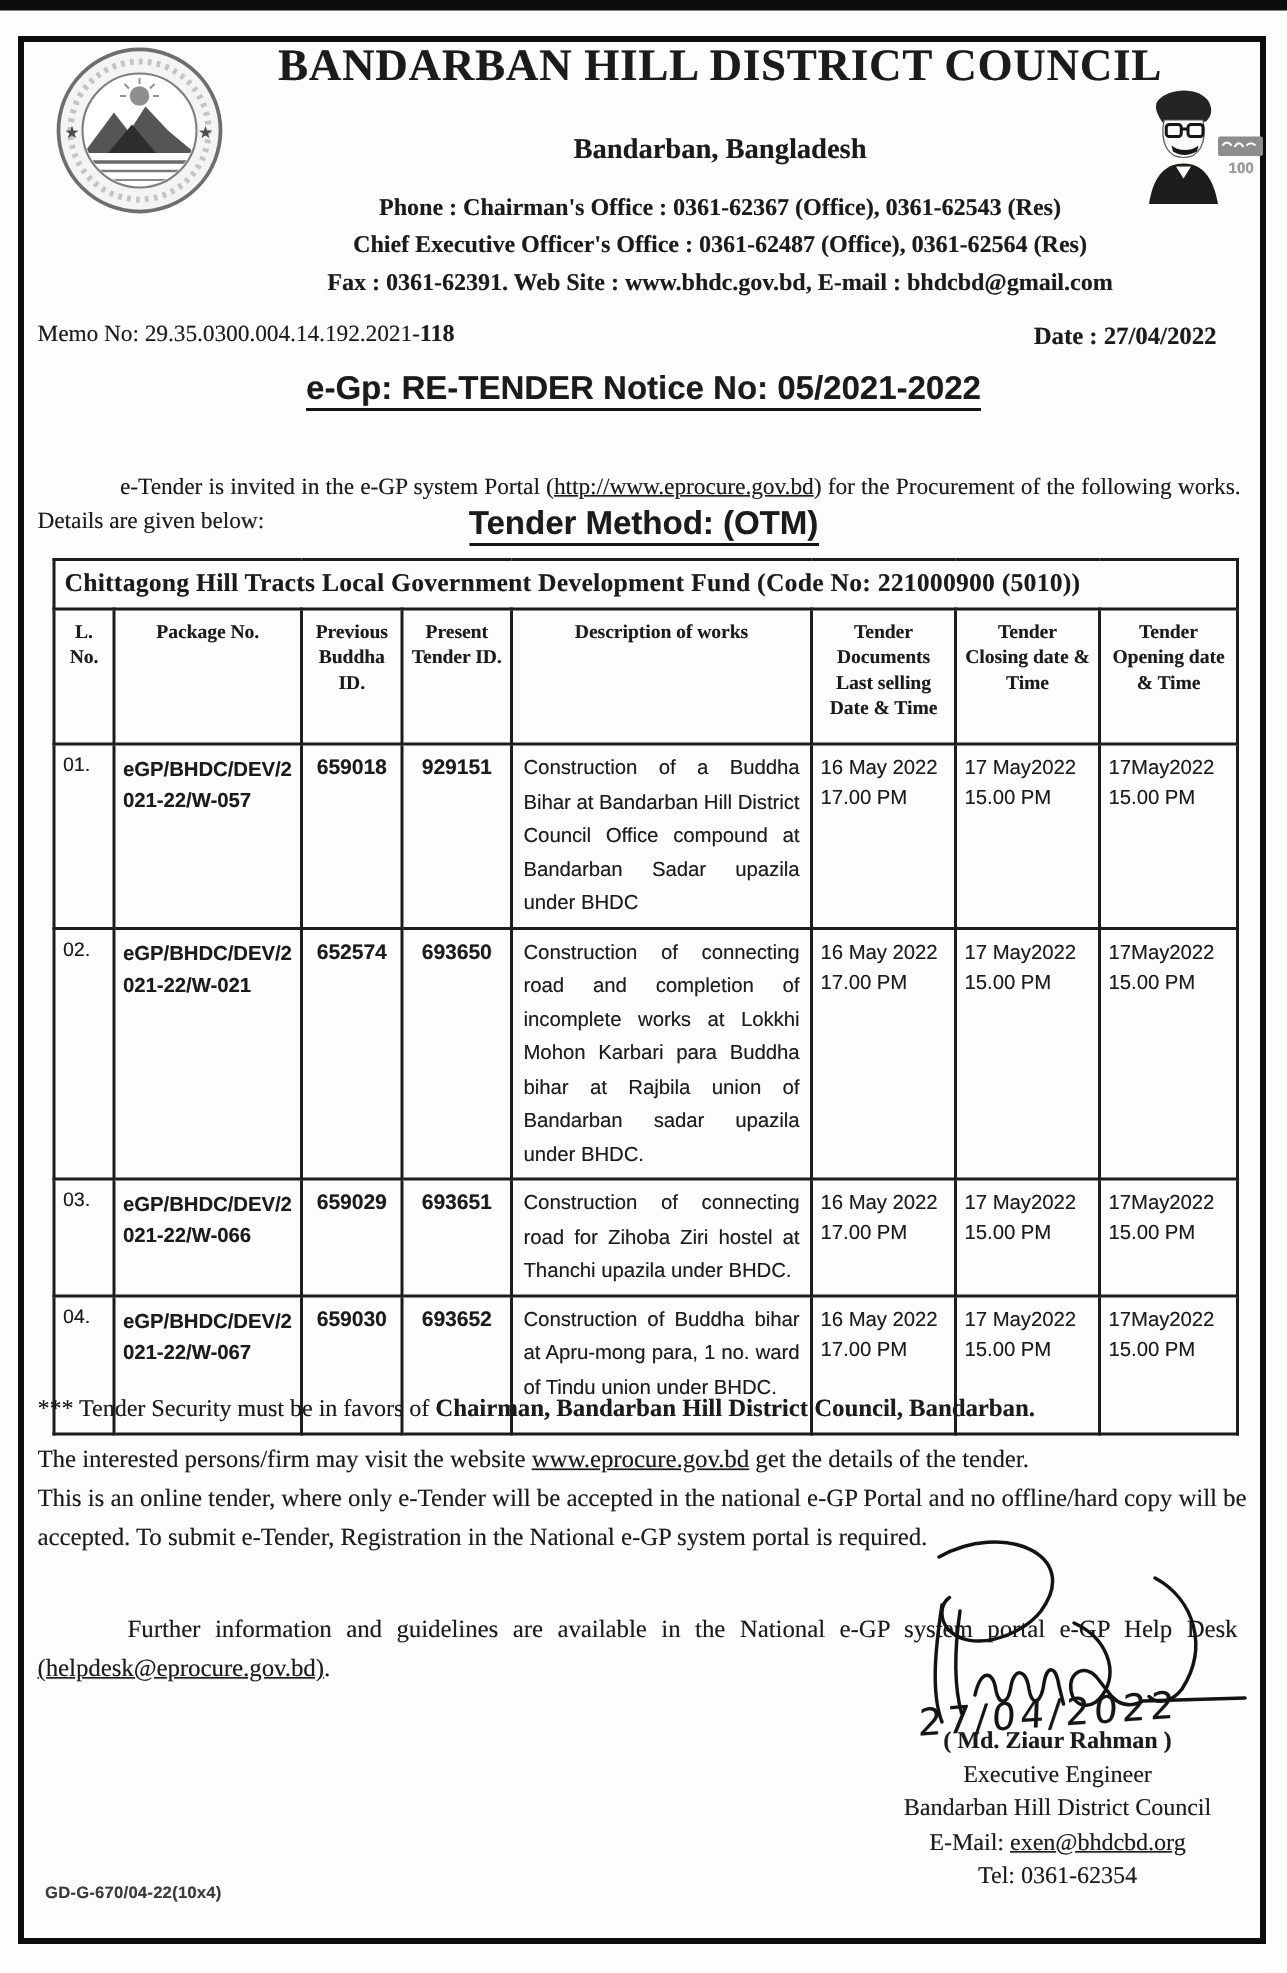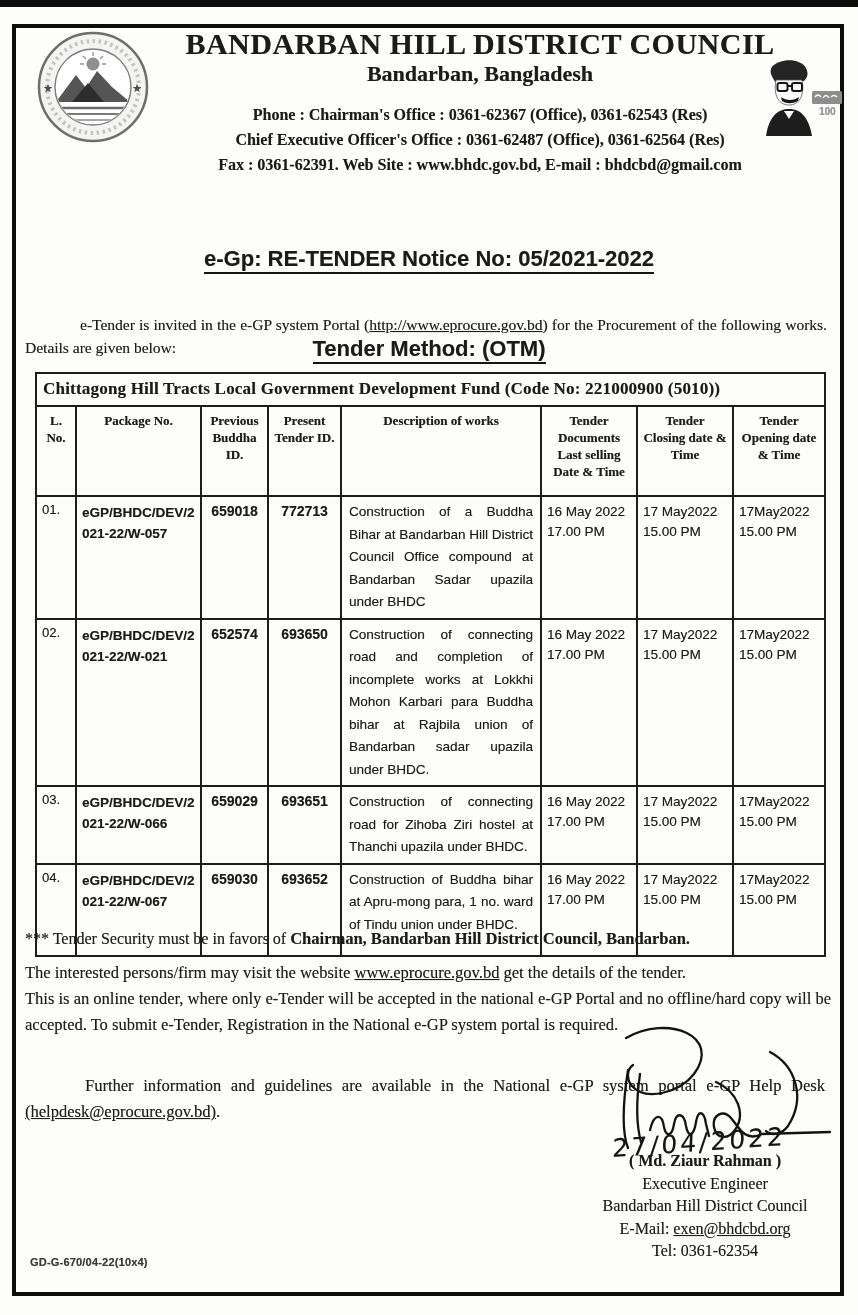--- a/index.html
+++ b/index.html
@@ -8,21 +8,21 @@
     font-family:"Liberation Serif", serif;color:#1b1b1b;overflow:hidden;
     text-shadow:0.2px 0.2px 0.35px rgba(25,25,25,0.45);
   }
   .abs{position:absolute;}
   .top-strip{left:0;top:0;width:858px;height:7px;background:#0c0c0c;}
   .doc-frame{left:12px;top:24px;width:824px;height:1264px;border:4px solid #0d0d0d;}
   
   .seal{left:36px;top:30px;}
   .head-block{left:150px;top:27px;width:660px;text-align:center;}
   .org-name{font-size:30px;font-weight:bold;letter-spacing:0.5px;white-space:nowrap;}
-  .location{font-size:22px;font-weight:bold;margin-top:0;}
+  .location{font-size:19px;font-weight:bold;margin-top:28px;}
   .contacts{margin-top:15px;font-size:16px;font-weight:bold;line-height:25px;}
   .portrait{left:742px;top:58px;}
   
   .memo-row{left:25px;top:214px;width:800px;display:flex;justify-content:space-between;align-items:flex-start;padding-right:14px;box-sizing:border-box;}
   .memo-no{font-size:15.5px;}
   .memo-no b{font-size:16px;}
   .memo-date{font-size:16.5px;font-weight:bold;}
   
   .notice-title-wrap{left:0;top:246px;width:858px;text-align:center;}
   .notice-title{font-family:"Liberation Sans",sans-serif;font-size:22px;font-weight:bold;border-bottom:2.5px solid #151515;padding-bottom:1px;text-align:center;}
@@ -105,20 +105,24 @@
     <rect x="50" y="25" width="10" height="8" rx="2" fill="none" stroke="#161616" stroke-width="2"></rect>
     <line x1="45.5" y1="28" x2="50" y2="28" stroke="#161616" stroke-width="2"></line>
     <path d="M39 39 C44 43 52 43 57 39 L56 43 C50 46 45 46 40 43 Z" fill="#161616"></path>
     <path d="M24 78 C27 58 36 51 47 51 C60 51 67 61 70 78 Z" fill="#1d1d1d"></path>
     <path d="M42 53 L47 61 L52 53 Z" fill="#ffffff"></path>
     <rect x="70" y="33" width="30" height="13" rx="1.5" fill="#8d8d8d"></rect>
     <path d="M73 39 Q76 35 79 39 M81 40 Q84 35 87 40 M89 39 Q92 36 95 39" stroke="#ffffff" stroke-width="1.4" fill="none"></path>
     <text x="77" y="57" font-size="10" fill="#9b9b9b" font-family="Liberation Sans, sans-serif" font-weight="bold">100</text>
   </svg>
 
+  <div class="abs memo-row">
+    <div class="memo-no"><span>Memo No: 29.35.0300.004.14.192.2021-</span><b>118</b></div>
+    <div class="memo-date">Date : 27/04/2022</div>
+  </div>
 
   <div class="abs notice-title-wrap">
     <span class="notice-title">e-Gp: RE-TENDER Notice No: 05/2021-2022</span>
   </div>
 
   <div class="abs intro"><span>e-Tender is invited in the e-GP system Portal (</span><span class="doc-link">http://www.eprocure.gov.bd</span><span>) for the Procurement of the following works. Details are given below:</span></div>
 
   <div class="abs method-wrap">
     <span class="method">Tender Method: (OTM)</span>
   </div>
@@ -145,21 +149,21 @@
       <th class="colhead">Present Tender ID.</th>
       <th class="colhead">Description of works</th>
       <th class="colhead">Tender Documents Last selling Date &amp; Time</th>
       <th class="colhead">Tender Closing date &amp; Time</th>
       <th class="colhead">Tender Opening date &amp; Time</th>
     </tr>
     <tr style="height:117px">
       <td class="c-sl">01.</td>
       <td class="c-pkg">eGP/BHDC/DEV/2021-22/W-057</td>
       <td class="c-id">659018</td>
-      <td class="c-id">772713</td>
+      <td class="c-id">929151</td>
       <td class="c-desc">Construction of a Buddha Bihar at Bandarban Hill District Council Office compound at Bandarban Sadar upazila under BHDC</td>
       <td class="c-date">16 May 2022 17.00 PM</td>
       <td class="c-date">17 May2022 15.00 PM</td>
       <td class="c-date">17May2022 15.00 PM</td>
     </tr>
     <tr style="height:150px">
       <td class="c-sl">02.</td>
       <td class="c-pkg">eGP/BHDC/DEV/2021-22/W-021</td>
       <td class="c-id">652574</td>
       <td class="c-id">693650</td>

